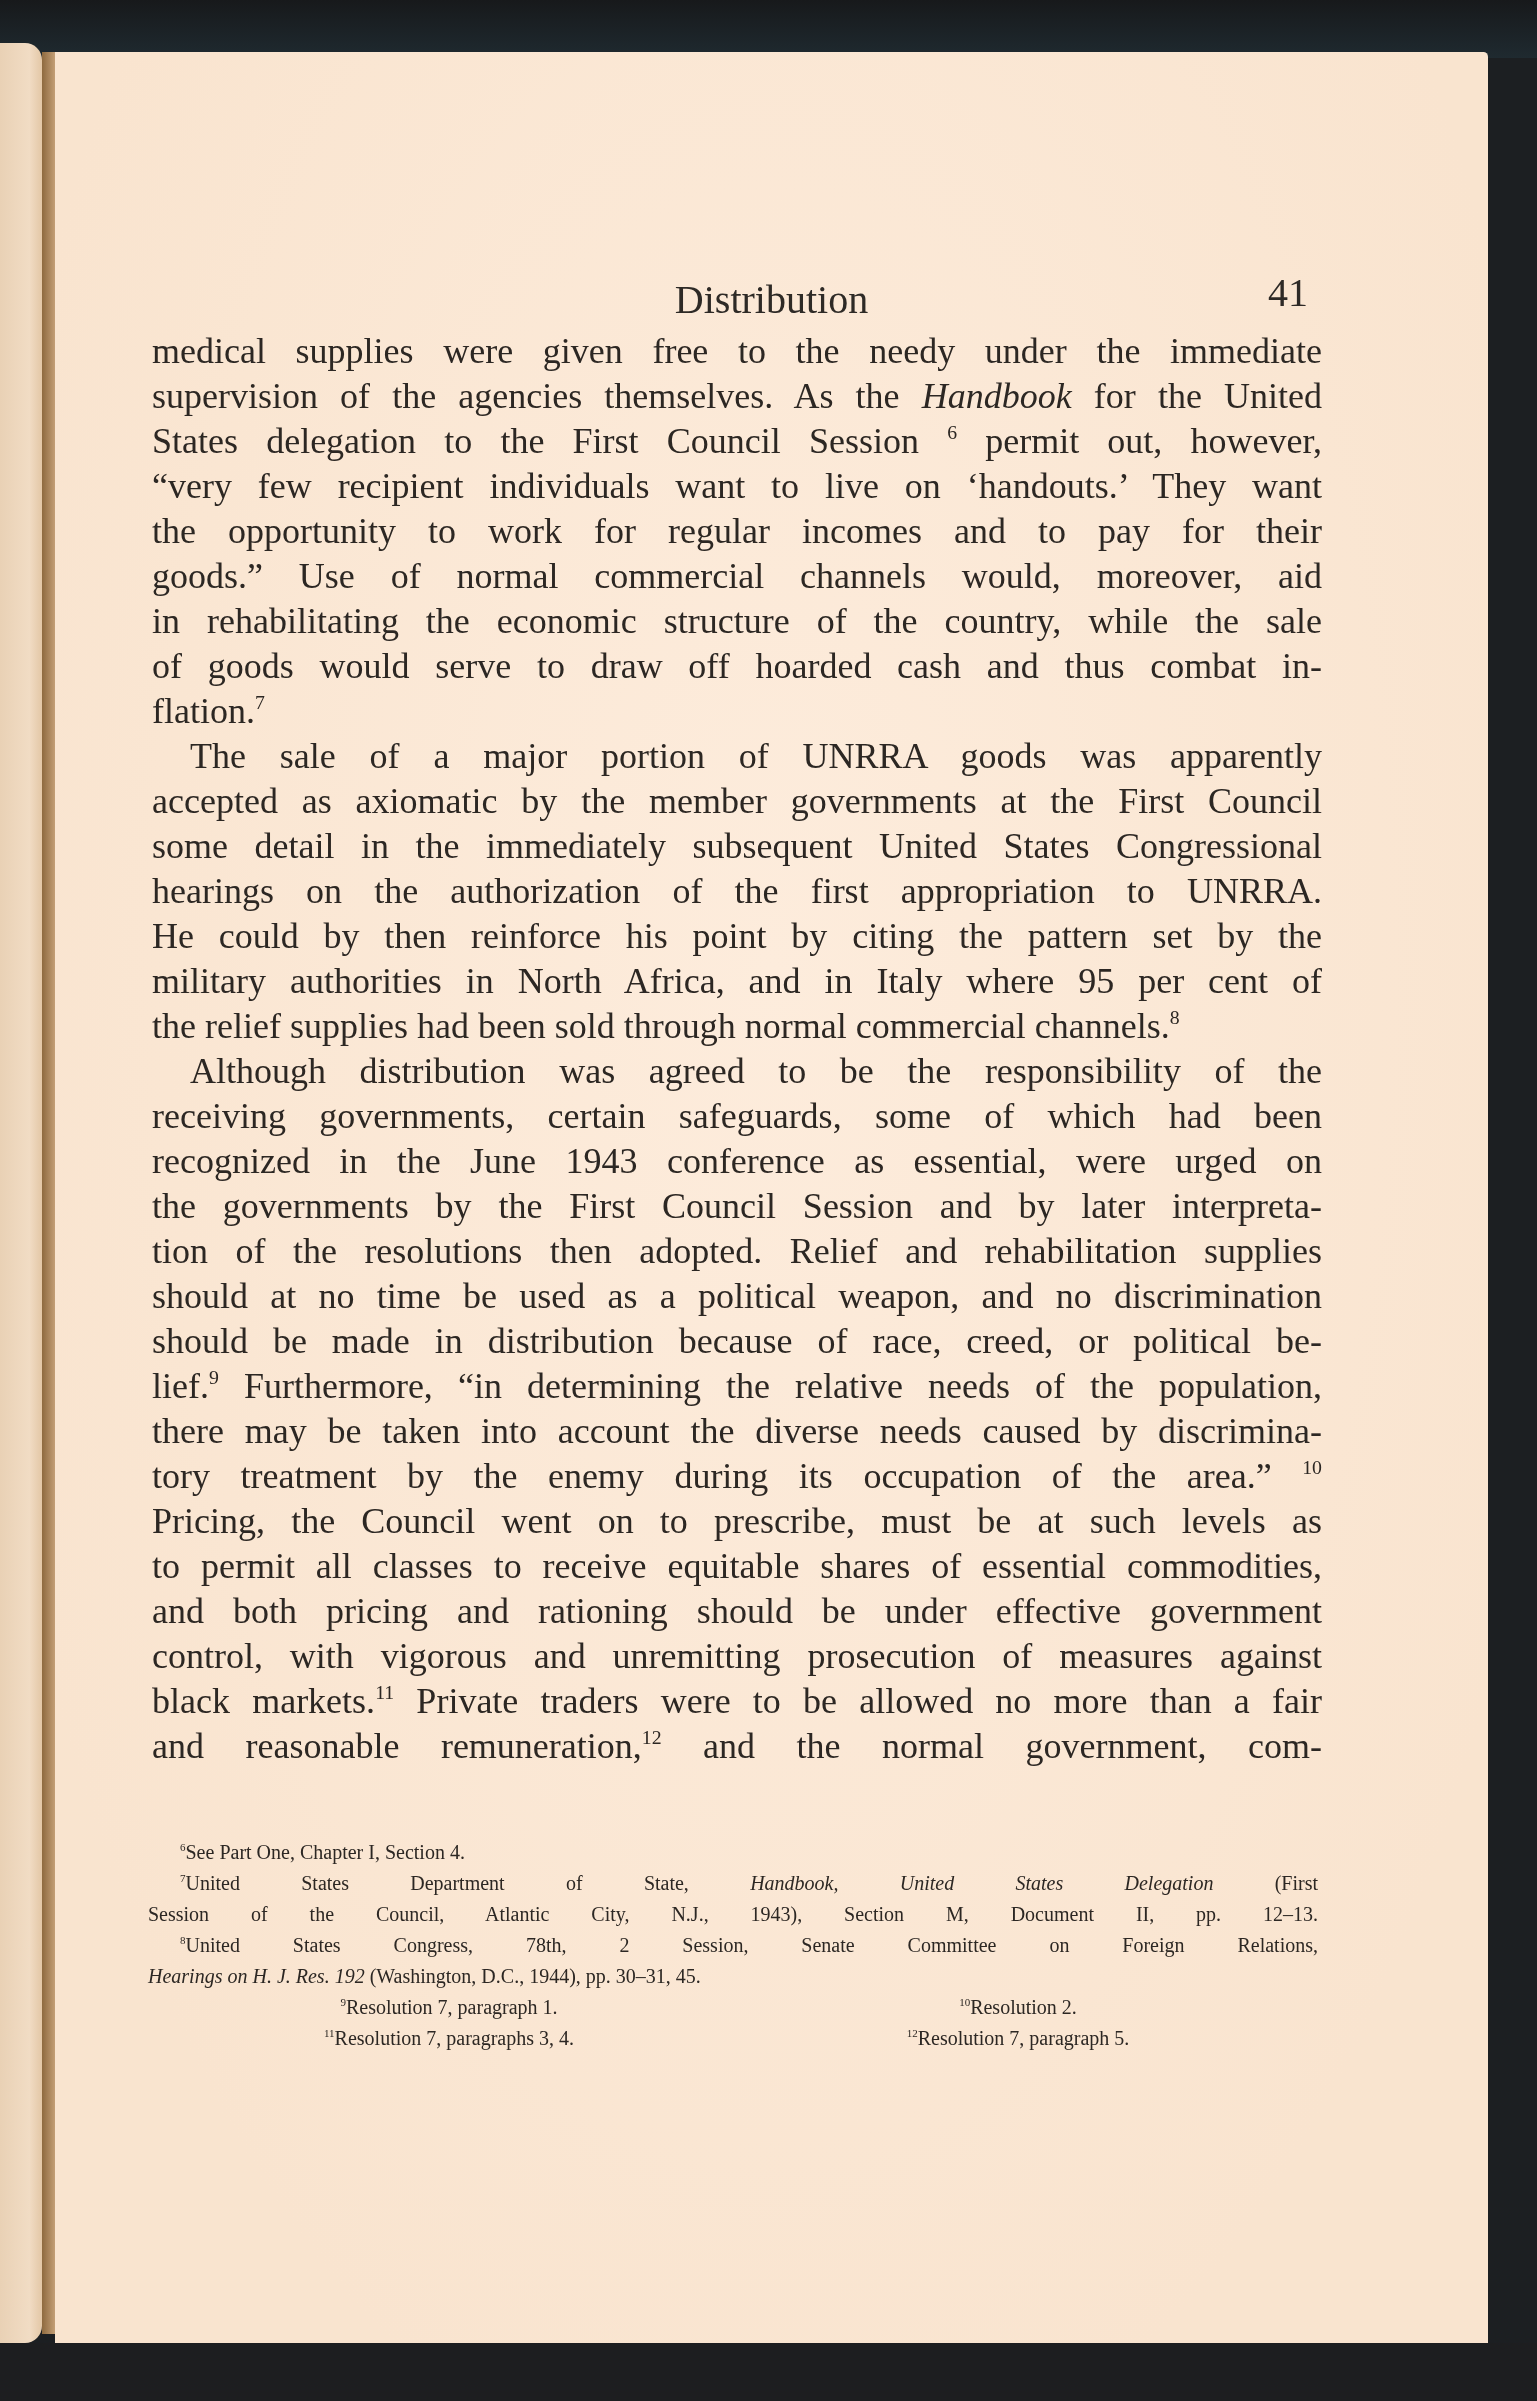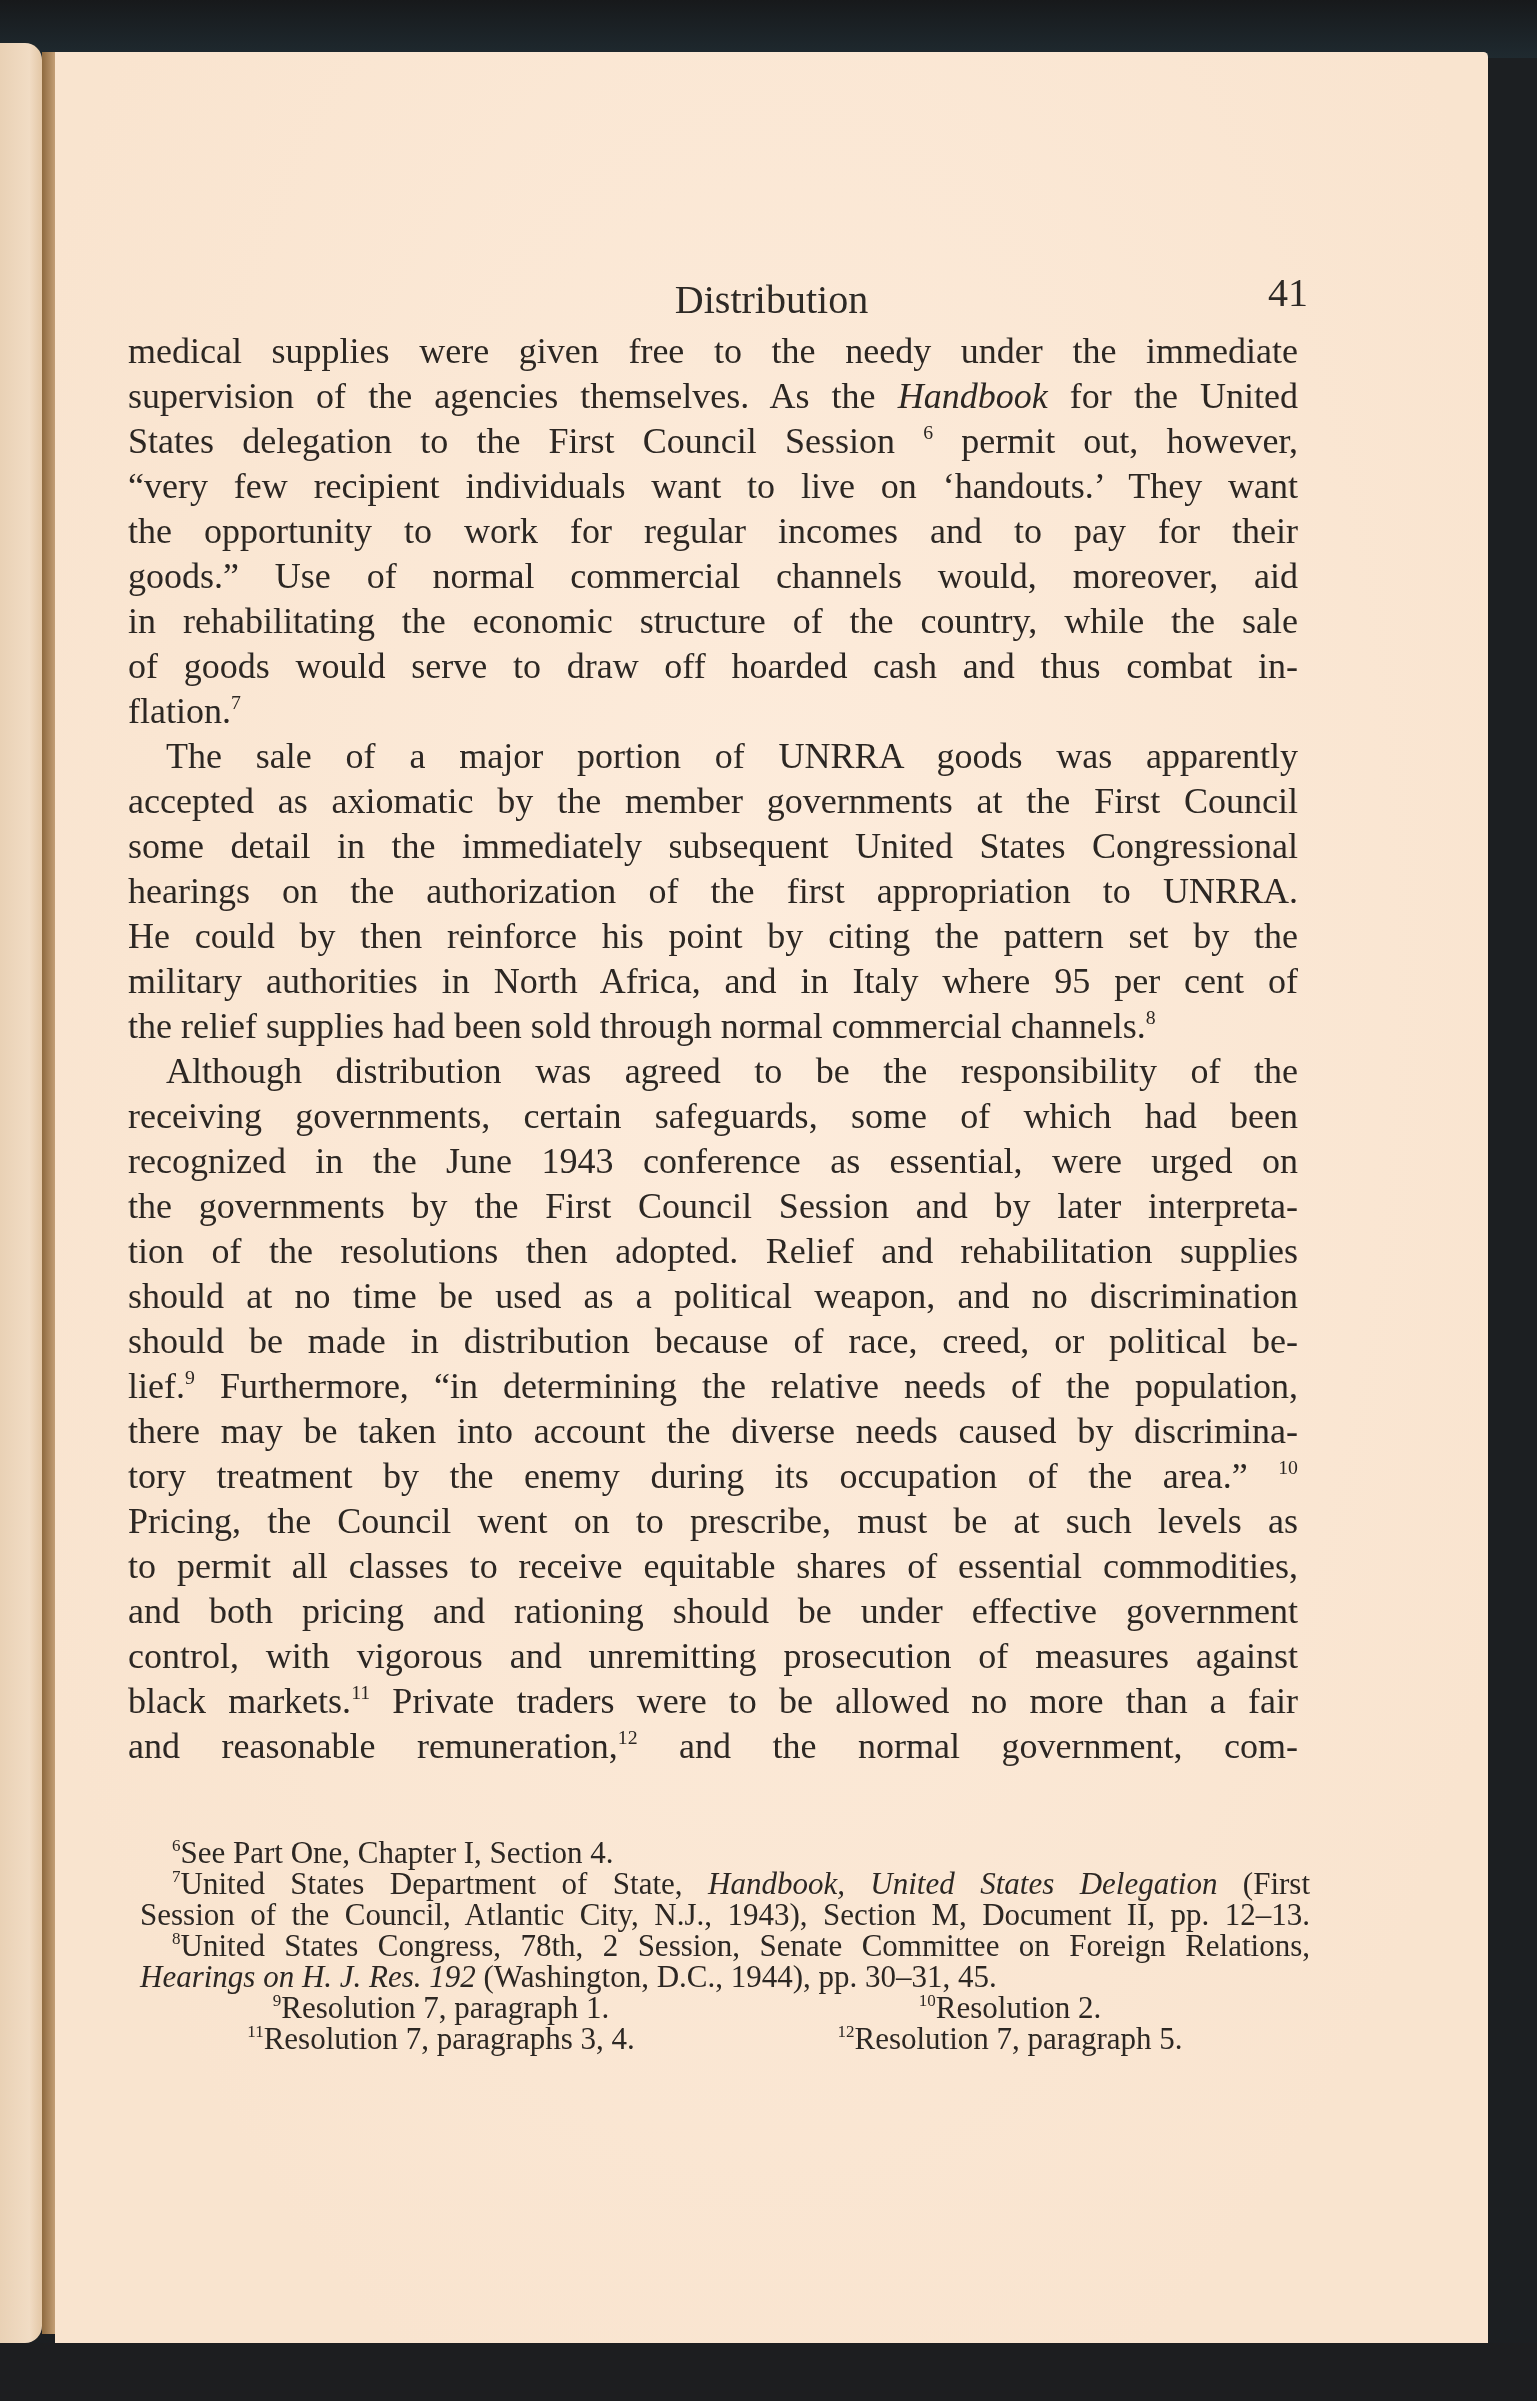--- a/index.html
+++ b/index.html
@@ -28,30 +28,30 @@
     border-radius: 0 4.6px 4.6px 0;
   }
   .running-head {
     position: absolute; top: 224px; left: 0; width: 100%;
     text-align: center; font-size: 40px; color: #2e2a26;
   }
   .folio {
     position: absolute; top: 217px; left: 1205px; font-size: 40px; color: #2e2a26; margin-left: 8px;
   }
   .body-text {
-    position: absolute; top: 277px; left: 73px; width: 1170px;
+    position: absolute; top: 277px; left: 97px; width: 1170px;
     font-size: 36px; line-height: 45px; color: #2c2723;
   }
   .body-text .line { white-space: nowrap; text-align: justify; text-align-last: justify; height: 45px; }
   .body-text .line.last { text-align-last: left; }
   .body-text .line.indent { padding-left: 38px; }
   sup { font-size: 0.55em; vertical-align: 0.7em; line-height: 0; }
   .footnotes {
-    position: absolute; top: 1785px; left: 85px; width: 1170px;
-    font-size: 31px; line-height: 31px; color: #2c2723;
+    position: absolute; top: 1785px; left: 93px; width: 1170px;
+    font-size: 20px; line-height: 31px; color: #2c2723;
   }
   .fn-line { white-space: nowrap; text-align: justify; text-align-last: justify; height: 31px; }
   .fn-line.last { text-align-last: left; }
   .fn-line.indent { padding-left: 32px; }
   .fn-pair { display: flex; height: 31px; white-space: nowrap; text-align: center; }
   .fn-pair .col1 { width: 538px; padding-left: 32px; }
   .fn-pair .col2 { width: 600px; }
   i { }
   .backdrop-bottom {
     position: absolute; left: 0; top: 2343px; width: 1537px; height: 58px; background: #1d1e20;

